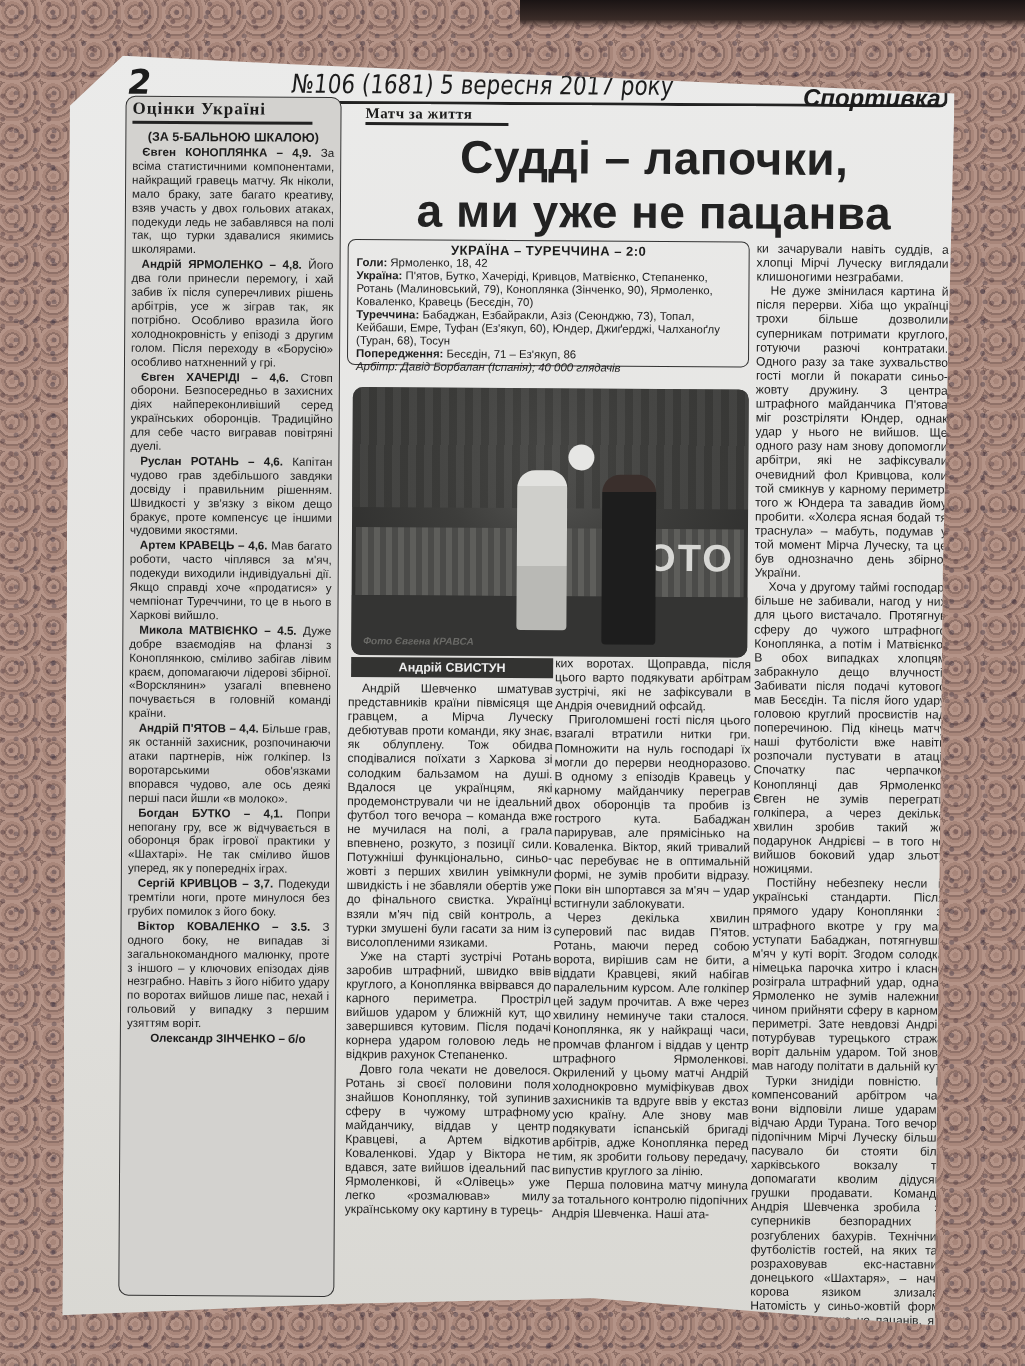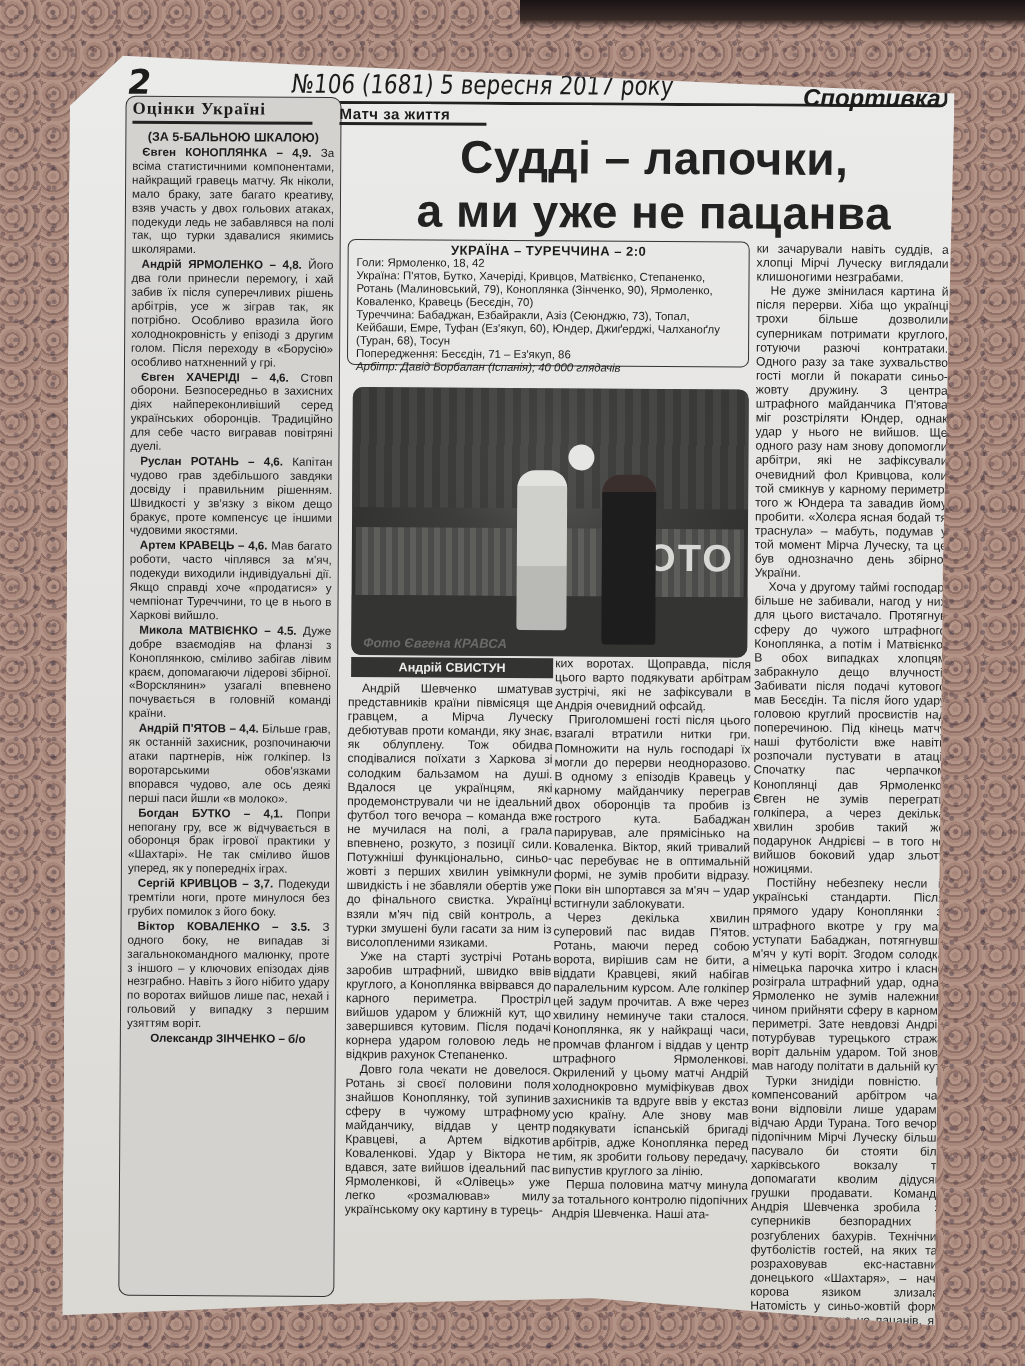--- a/index.html
+++ b/index.html
@@ -55,56 +55,56 @@
   .ratings-title {
     font-family: "Liberation Serif", serif; font-weight: bold; font-size: 17px; letter-spacing: 1px;
     border-bottom: 3px solid #222; padding-bottom: 2px; margin-bottom: 6px; width: 180px;
   }
   .ratings-sub { font-weight: bold; font-size: 12.5px; text-align: center; margin-bottom: 1px; }
   .rating { font-size: 11.6px; line-height: 13.9px; text-align: justify; margin-bottom: 1px; }
   .rating .who { font-weight: bold; padding-left: 10px; }
   .rating .who.center { display:block; text-align:center; padding-left:0; }
   
   .rubric {
-    position: absolute; left: 270px; top: 48px; font-family: Liberation Sans, sans-serif;
+    position: absolute; left: 296px; top: 48px; font-family: Liberation Serif, serif;
     font-weight: bold; font-size: 15px; border-bottom: 3px solid #222; padding-right: 36px; letter-spacing: .5px;
   }
   .headline {
     position: absolute; left: 290px; top: 72px; width: 590px; text-align: center;
     font-family: "Liberation Sans", sans-serif; font-weight: bold; font-size: 46px; line-height: 54px;
     letter-spacing: .5px; color: #222;
   }
   
   .matchbox {
     position: absolute; left: 279px; top: 182px; width: 402px; height: 126px;
     border: 1.5px solid #333; border-radius: 8px; padding: 3px 8px; box-sizing: border-box;
     font-size: 11.4px; line-height: 13px;
   }
   .matchbox .score { text-align: center; font-weight: bold; font-size: 13px; letter-spacing: .5px; }
-  .matchbox b { font-weight: normal; }
+  .matchbox b { font-weight: bold; }
   .matchbox .ref { font-style: italic; }
   
   .photo {
     position: absolute; left: 285px; top: 330px; width: 396px; height: 268px; border-radius: 10px;
     background:
       radial-gradient(ellipse at 50% 25%, #5a5a58 0%, #3d3d3b 40%, #2a2a29 100%);
     overflow: hidden;
   }
   .photo .stands { position:absolute; left:0; top:0; width:100%; height:120px;
     background: repeating-linear-gradient(90deg, #3a3a38 0 8px, #4a4a48 8px 16px); opacity:.7; }
   .photo .board { position:absolute; left:4px; top:140px; width:388px; height:68px;
     background: repeating-linear-gradient(90deg,#4b4b49 0 6px,#5e5e5b 6px 12px); }
   .photo .board-text { position:absolute; right:14px; top:148px; color:#d8d8d5; font-weight:bold; font-size:38px; letter-spacing:2px; }
   .photo .pitch { position:absolute; left:0; top:208px; width:100%; height:60px; background:#343433; }
   .photo .ball { position:absolute; left:216px; top:56px; width:26px; height:26px; border-radius:50%; background:#e6e6e4; }
   .photo .player-w { position:absolute; left:165px; top:82px; width:50px; height:160px;
     background: linear-gradient(180deg,#e2e2df 0 10%, #cfcfcb 10% 60%, #b9b9b5 60% 100%); border-radius: 18px 18px 4px 4px; }
   .photo .player-b { position:absolute; left:250px; top:86px; width:54px; height:170px;
     background: linear-gradient(180deg,#3a2f2c 0 10%, #1d1d1d 10% 100%); border-radius: 18px 18px 4px 4px; }
-  .photo .credit { position:absolute; left:12px; top:248px; font-style: italic; font-weight:bold; font-size:13px; color:#6a6a67; }
+  .photo .credit { position:absolute; left:12px; top:248px; font-style: italic; font-weight:bold; font-size:10px; color:#6a6a67; }
   .author-bar {
     position: absolute; left: 285px; top: 600px; width: 202px; height: 20px; background: #333331;
     color: #eee; font-weight: bold; font-size: 12.5px; text-align: center; line-height: 20px;
   }
   .col {
     position: absolute; font-size: 12.1px; line-height: 14.1px; text-align: justify;
     font-family: "Liberation Sans", sans-serif;
   }
   .col p { margin: 0; text-indent: 14px; }
   .col p.cont { text-indent: 0; }

